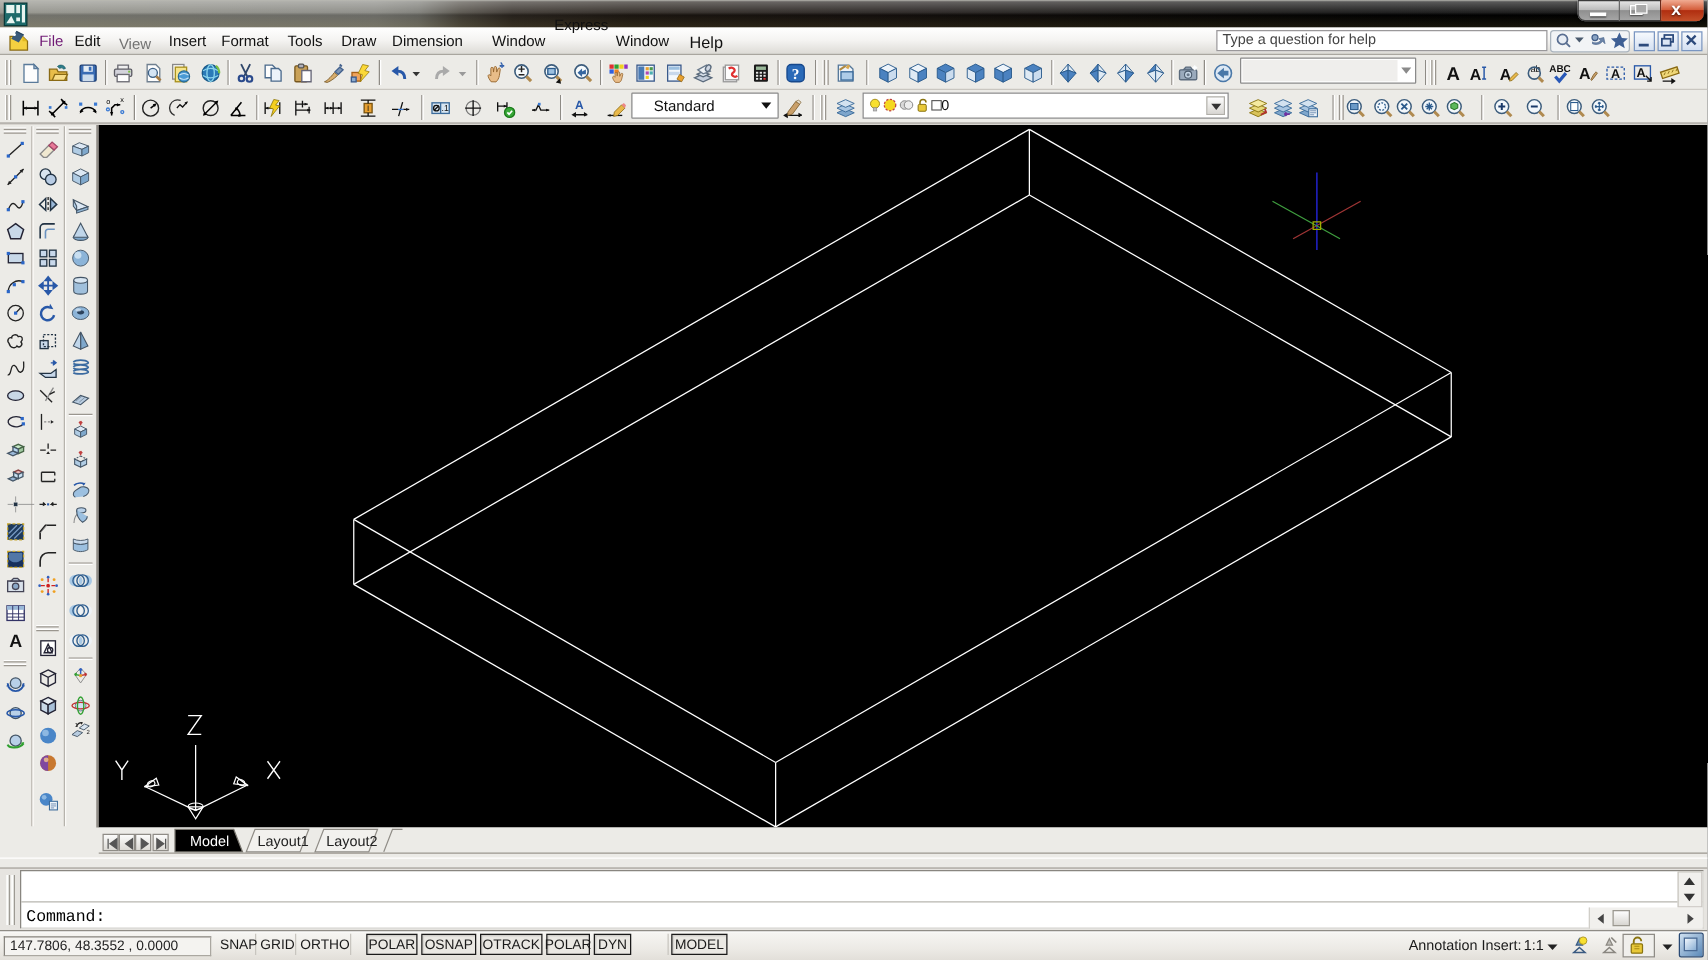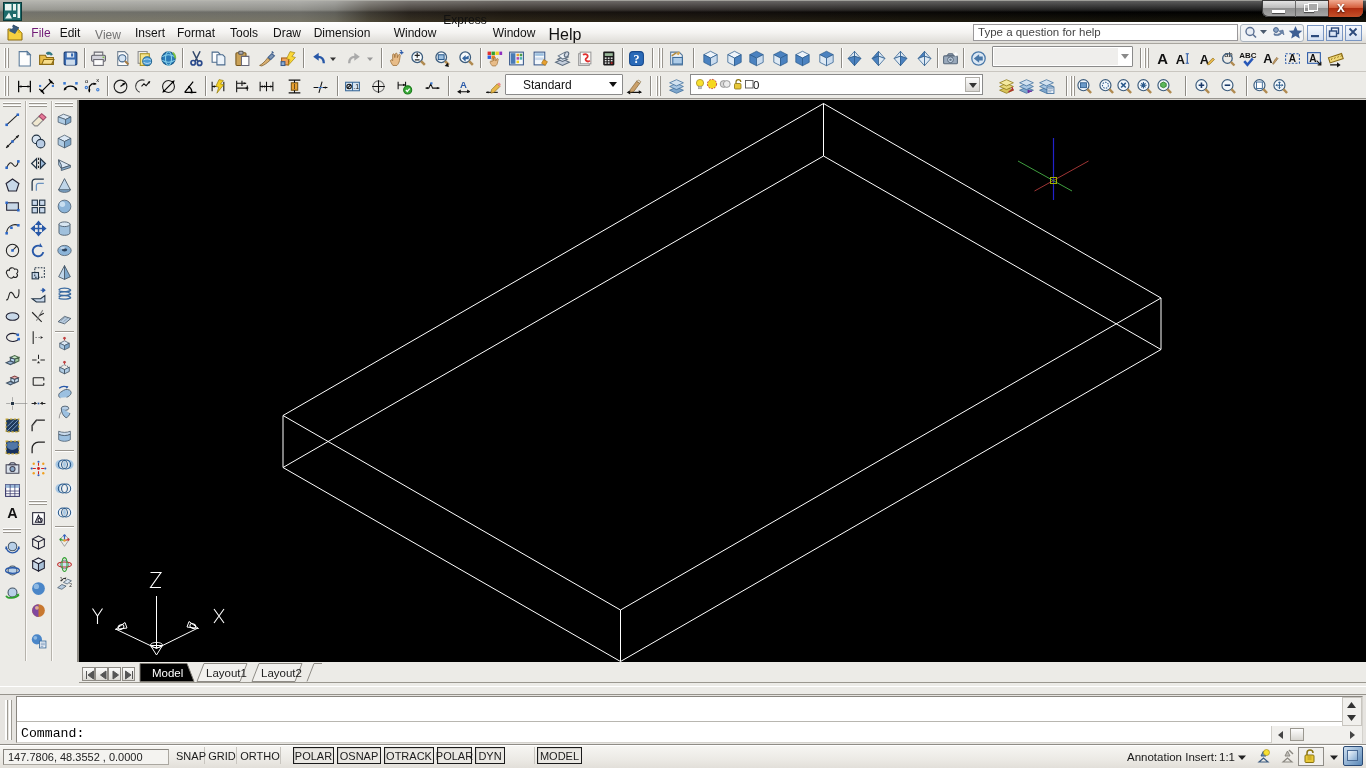--- a/index.html
+++ b/index.html
@@ -47,21 +47,21 @@
     <div class="abs" style="left:70px;top:25.5px;transform:translateX(-50%);font-size:12px;color:#111">Edit</div>
     <div class="abs" style="left:108px;top:28px;transform:translateX(-50%);font-size:12px;color:#737373">View</div>
     <div class="abs" style="left:150px;top:25.5px;transform:translateX(-50%);font-size:12px;color:#111">Insert</div>
     <div class="abs" style="left:196px;top:25.5px;transform:translateX(-50%);font-size:12px;color:#111">Format</div>
     <div class="abs" style="left:244px;top:25.5px;transform:translateX(-50%);font-size:12px;color:#111">Tools</div>
     <div class="abs" style="left:287px;top:25.5px;transform:translateX(-50%);font-size:12px;color:#111">Draw</div>
     <div class="abs" style="left:342px;top:25.5px;transform:translateX(-50%);font-size:12px;color:#111">Dimension</div>
     <div class="abs" style="left:415px;top:25.5px;transform:translateX(-50%);font-size:12px;color:#111">Window</div>
     <div class="abs" style="left:465px;top:13px;transform:translateX(-50%);font-size:12px;color:#111">Express</div>
     <div class="abs" style="left:514px;top:25.5px;transform:translateX(-50%);font-size:12px;color:#111">Window</div>
-    <div class="abs" style="left:565px;top:25.5px;transform:translateX(-50%);font-size:16px;color:#111">Help</div>
+    <div class="abs" style="left:565px;top:25.5px;transform:translateX(-50%);font-size:13px;color:#111">Help</div>
     <div class="abs" style="left:973px;top:24px;width:265px;height:17px;background:#fff;
 border:1px solid #9a989a"></div>
 <div class="abs" style="left:978px;top:26px;font-size:11.5px;color:#444">Type a question for help</div>
     <div class="abs" style="left:1240px;top:23.5px;width:64px;height:18px;background:#f2f4f6;
 border:1px solid #aab4be;border-radius:3px"></div>
     <svg style="position:absolute;left:1243px;top:25px" width="15" height="15" viewBox="0 0 15 15">
       <circle cx="7" cy="6.5" r="4" fill="#e8edf4" stroke="#5a6f92" stroke-width="1.4"></circle>
 <path d="M10 9.5l3 3" stroke="#5a6f92" stroke-width="1.6"></path>
     </svg>
     <svg style="position:absolute;left:1259px;top:28px" width="9" height="8" viewBox="0 0 9 8">

